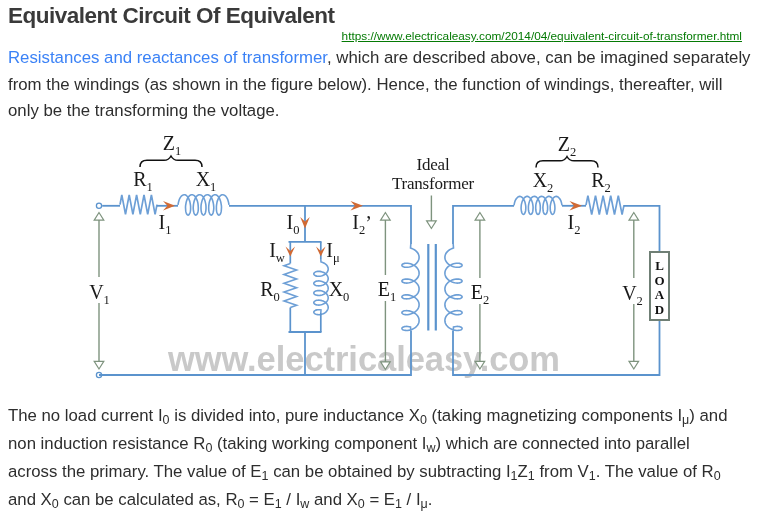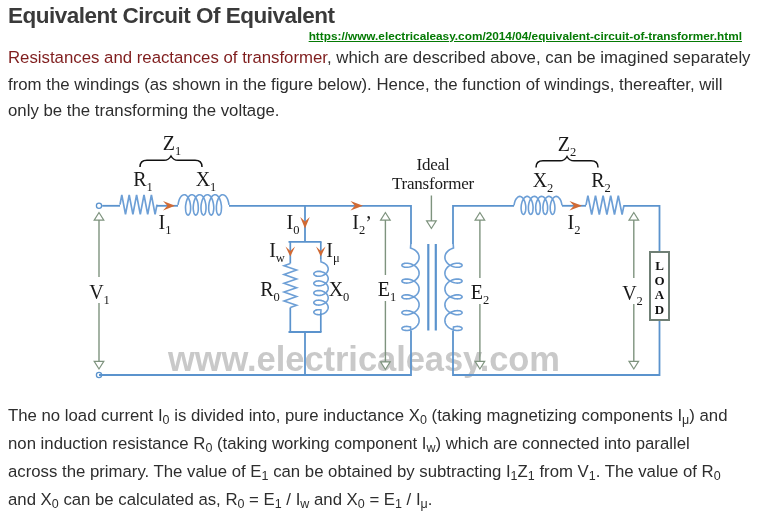--- a/index.html
+++ b/index.html
@@ -1,20 +1,20 @@
 <!DOCTYPE html>
 <html><head>
 <meta charset="utf-8">
 <style>
 html,body{margin:0;padding:0;background:#ffffff;width:758px;height:532px;overflow:hidden}
 body{font-family:"Liberation Sans",sans-serif;position:relative}
 .h1{position:absolute;left:8px;top:3px;font-size:22.5px;font-weight:bold;color:#3a3a3a;letter-spacing:-0.5px;white-space:nowrap}
-.lnk{position:absolute;right:16px;top:29px;font-size:11.8px;font-weight:bold;color:#047a04;text-decoration:underline;white-space:nowrap}
+.lnk{position:absolute;right:16px;top:29px;font-size:11.8px;font-weight:normal;color:#047a04;text-decoration:underline;white-space:nowrap}
 .p1{position:absolute;left:8px;top:45px;width:756px;font-size:16.8px;line-height:26.5px;color:#2e2e2e}
-.p1 a{color:#7f1d1d;text-decoration:none}
+.p1 a{color:#3b82f6;text-decoration:none}
 .p2{position:absolute;left:8px;top:402px;width:756px;font-size:16.75px;line-height:28px;color:#2e2e2e}
 sub{font-size:12.5px;vertical-align:-3px;line-height:0}
 .fig{position:absolute;left:0;top:0;width:758px;height:410px}
 svg text{white-space:pre}
 </style>
 </head>
 <body>
 <div class="h1">Equivalent Circuit Of Equivalent</div>
 <div class="lnk">https://www.electricaleasy.com/2014/04/equivalent-circuit-of-transformer.html</div>
 <div class="p1"><a>Resistances and reactances of transformer</a>, which are described above, can be imagined separately<br>from the windings (as shown in the figure below). Hence, the function of windings, thereafter, will<br>only be the transforming the voltage.</div>

